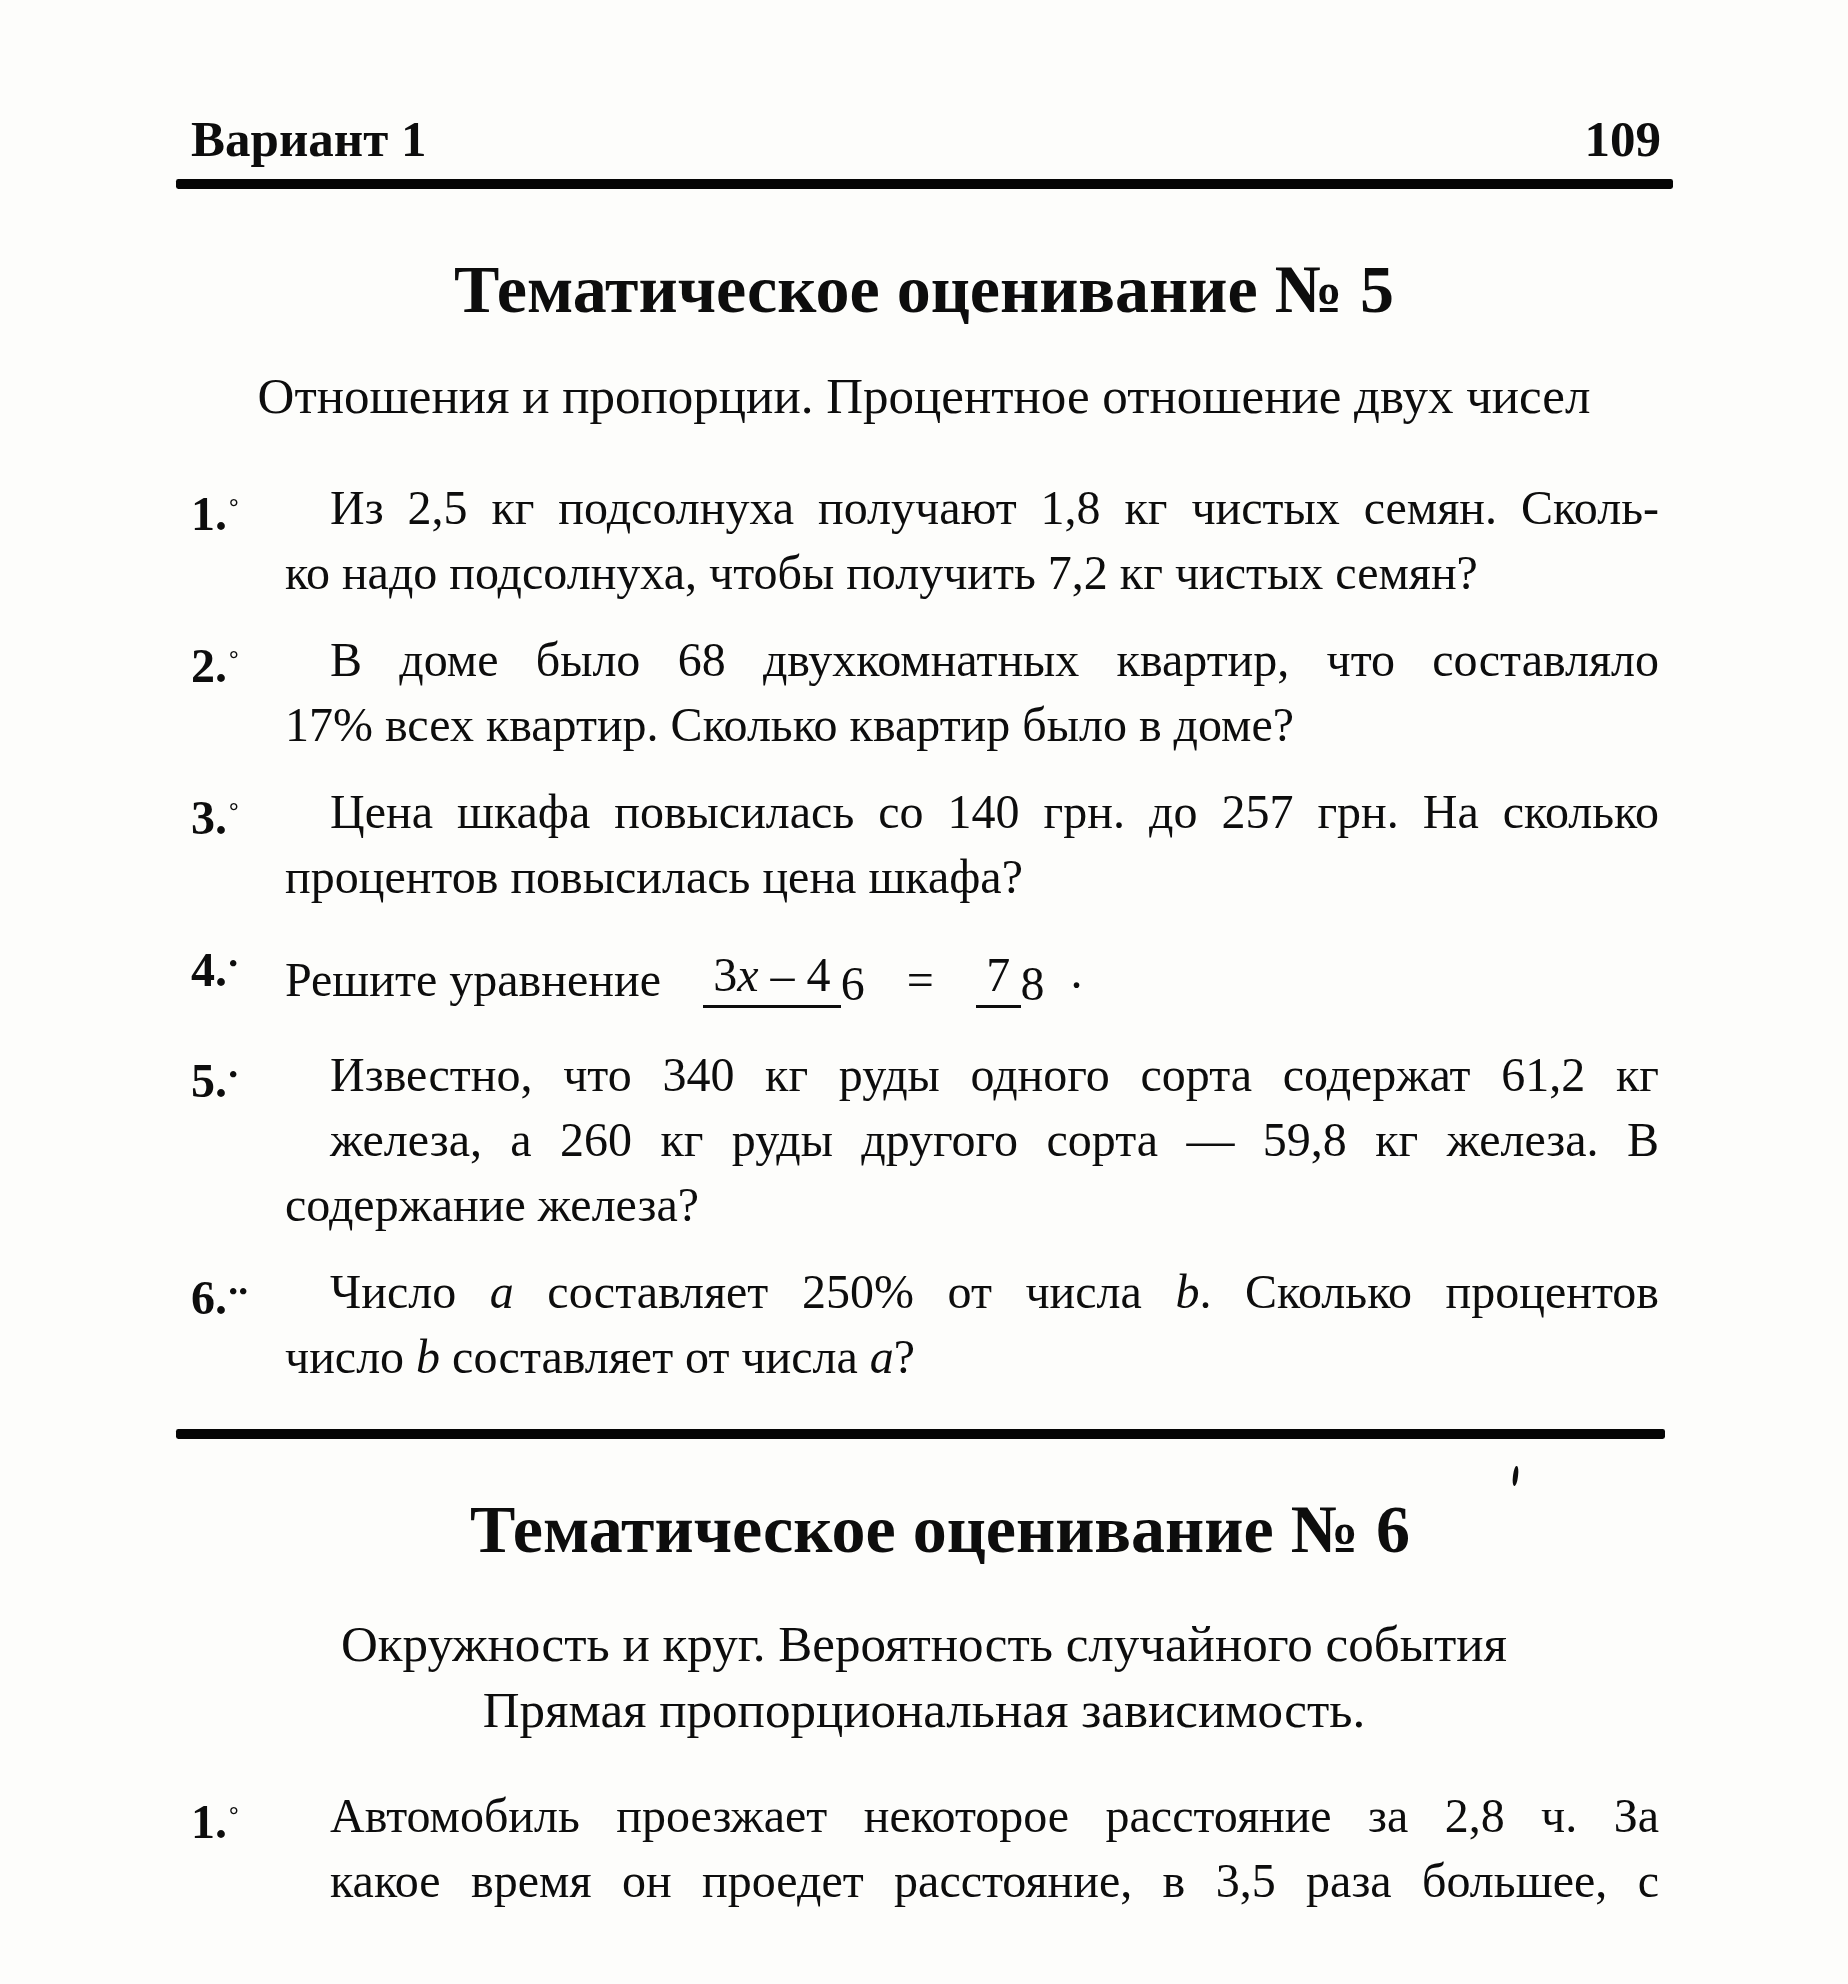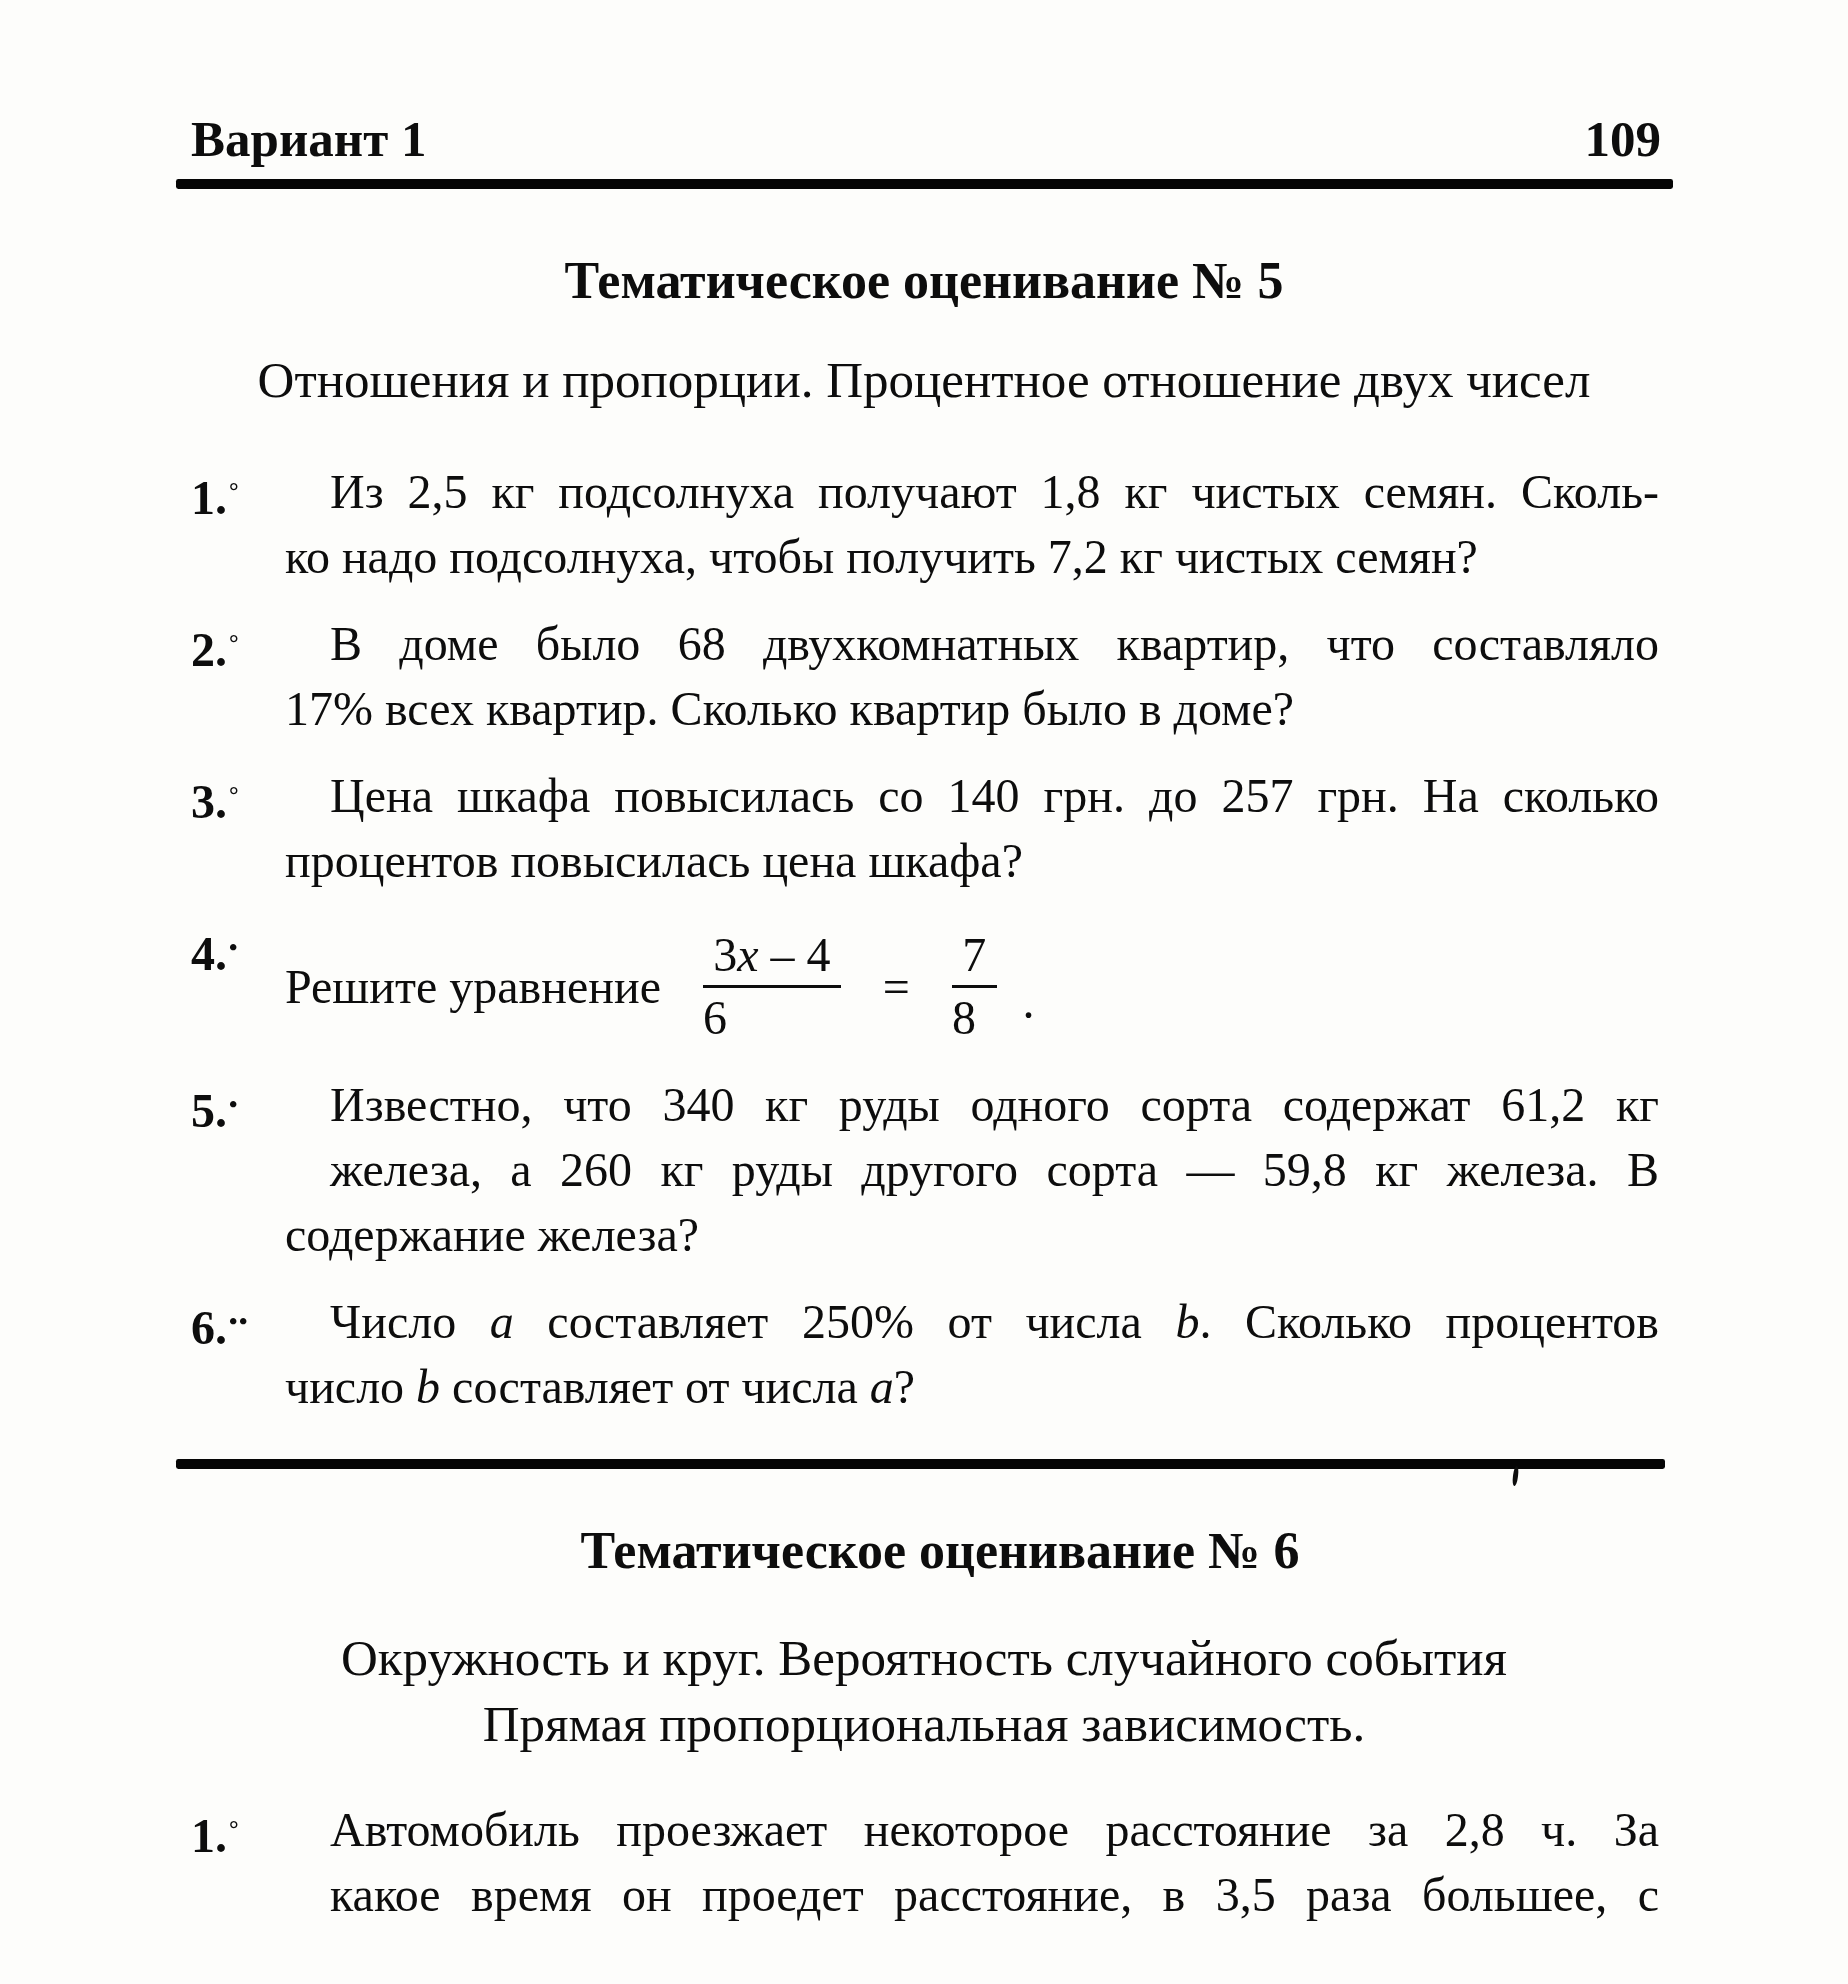--- a/index.html
+++ b/index.html
@@ -17,21 +17,21 @@
   .header{
     display:flex;justify-content:space-between;align-items:baseline;
     margin:114px 187px 0 191px;
     font-size:51px;font-weight:bold;line-height:1;
   }
   .rule{height:9.5px;background:#050505;border-radius:2.4px;}
   .rule1{margin:14.3px 175px 0 176px;}
   .rule2{margin:40px 183px 0 176px;}
   
   .sec-title{
-    text-align:center;font-size:52px;font-weight:bold;line-height:1;
+    text-align:center;font-size:68px;font-weight:bold;line-height:1;
     margin-top:66px;
     font-family:Liberation Serif, serif;
   }
   .sec-subtitle{
     text-align:center;font-size:51px;font-weight:normal;
     margin:40px 119px 0 119px;line-height:1.3;
   }
   .s6 .sec-title{margin-top:56px;padding-left:32px;}
   .s6 .sec-subtitle{margin-top:48px;}
   
@@ -40,21 +40,21 @@
   .problem{display:flex;margin-top:22px;}
   .problem:first-child{margin-top:0;}
   .pmark{width:94px;flex:none;font-weight:bold;}
   .psup{font-size:0.5em;vertical-align:0.62em;margin-left:2px;letter-spacing:1.6px;}
   .plines{flex:1;min-width:0;}
   .jline{text-align:justify;text-align-last:justify;margin-left:45px;}
   .lline{text-align:left;}
   .var{font-style:italic;font-family:"Liberation Serif","DejaVu Serif",serif;}
   
   .eqrow{display:flex;align-items:center;gap:42px;margin:16px 0 8px 0;}
-  .frac{display:inline-flex;flex-direction:column;align-items:flex-start;text-align:center;}
+  .frac{display:inline-flex;flex-direction:row;align-items:flex-end;text-align:center;}
   .frac .num{border-bottom:3.6px solid #0d0d0d;padding:0 10.3px 6.4px 10.3px;line-height:1;}
   .frac .den{padding-top:5.6px;line-height:1;}
   .eqsign{line-height:1;}
   .eqperiod{align-self:flex-end;line-height:1;margin-left:-16px;margin-bottom:16px;}
   
   .speck{
     position:absolute;left:1513px;top:1466px;width:5.2px;height:20px;
     background:#0d0d0d;border-radius:45%;transform:rotate(7deg);
   }
 </style>

